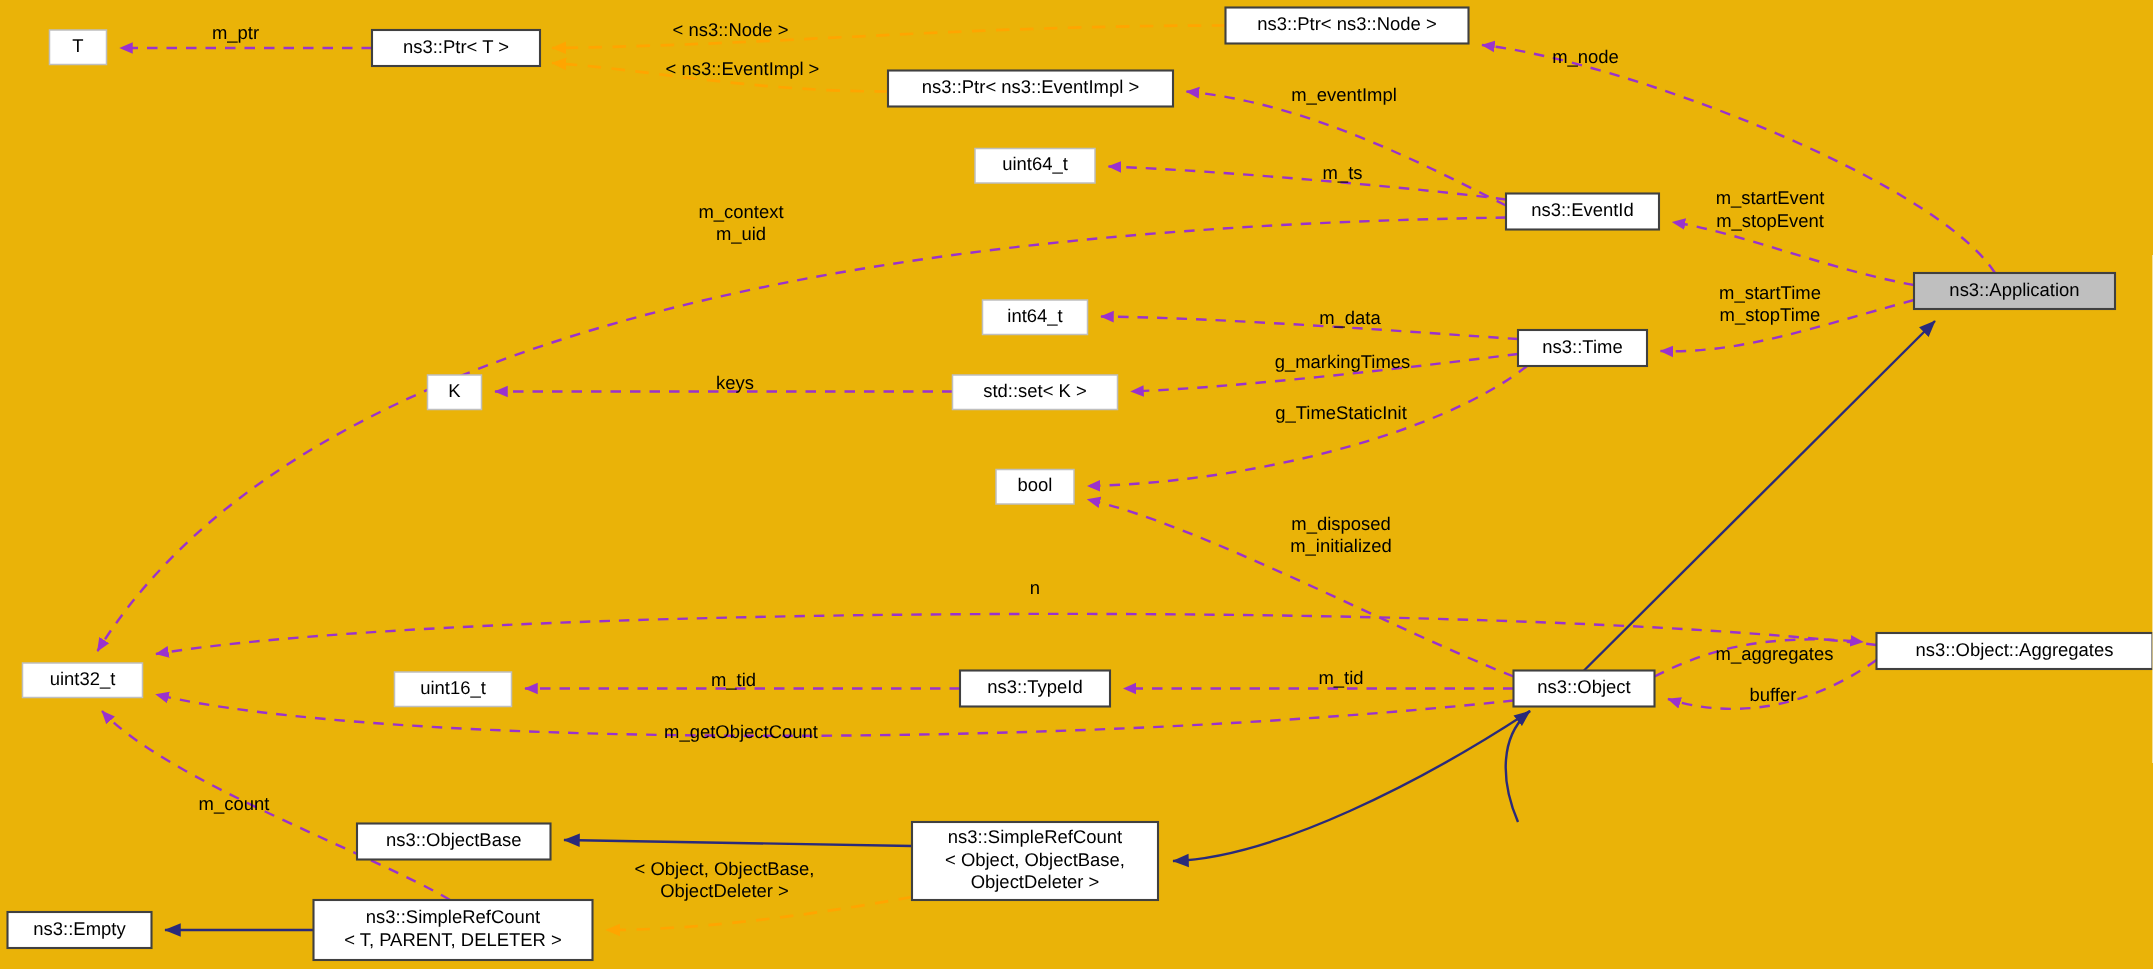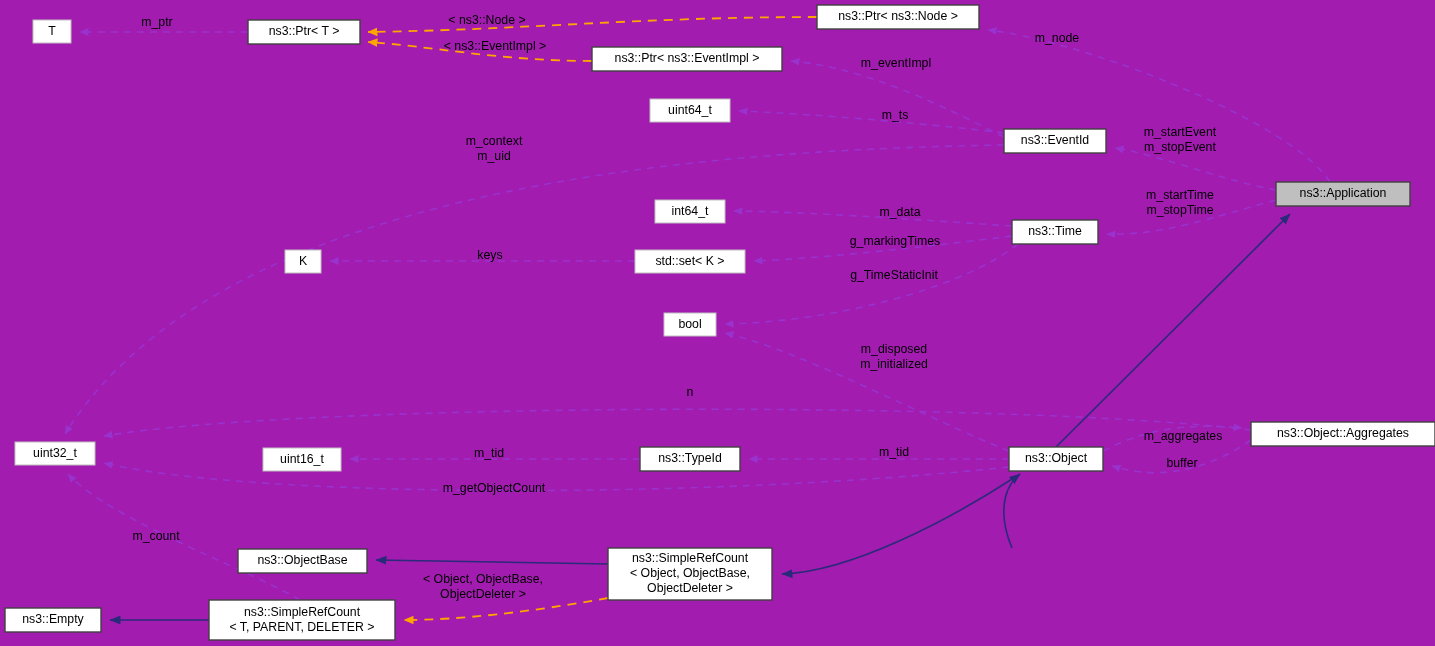--- a/index.html
+++ b/index.html
@@ -4,21 +4,21 @@
 <style>
   html, body {
     margin: 0;
     padding: 0;
     background: #ffffff;
   }
   #canvas {
     position: relative;
     width: 1435px;
     height: 646px;
-    background: #a21caf;
+    background: #eab308;
     font-family: "Liberation Sans", sans-serif;
     overflow: hidden;
   }
   svg#graph {
     position: absolute;
     top: 0; left: 0;
     width: 1435px;
     height: 646px;
   }
   .node-box rect {

